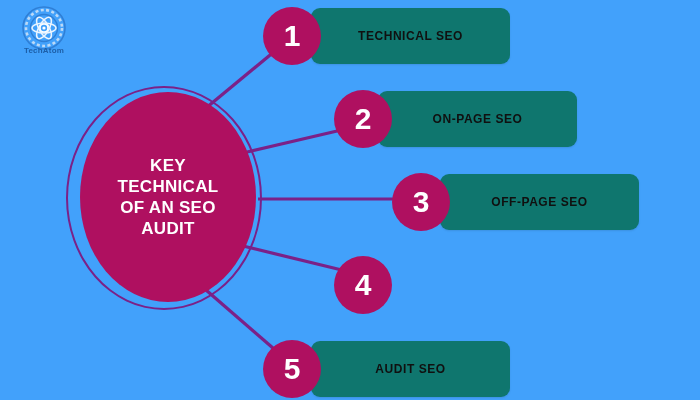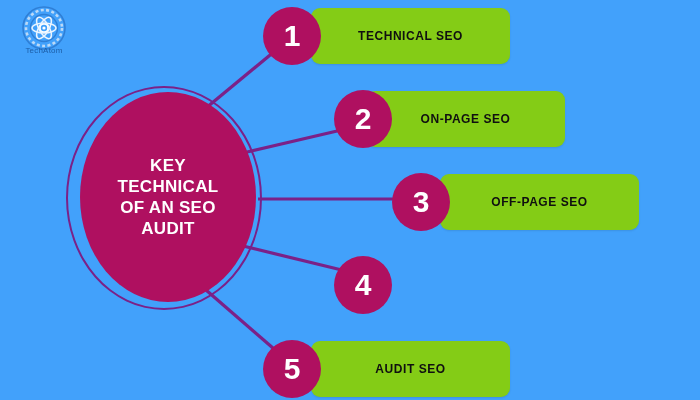--- a/index.html
+++ b/index.html
@@ -43,21 +43,21 @@
     width: 44px;
     height: 44px;
   }
   #logo-word {
     position: absolute;
     left: 0;
     top: 40px;
     width: 72px;
     text-align: center;
     font-size: 8px;
-    font-weight: normal;
+    font-weight: bold;
     letter-spacing: .2px;
     color: #1d5fa8;
     font-family: "Liberation Sans", sans-serif;
   }
 
   
   #hub {
     position: absolute;
     left: 80px;
     top: 92px;
@@ -95,21 +95,21 @@
   
   .row {
     position: absolute;
     height: 56px;
     z-index: 4;
   }
   .card {
     position: absolute;
     top: 0;
     height: 56px;
-    background: #84cc16;
+    background: #0f766e;
     border-radius: 9px;
     display: flex;
     align-items: center;
     justify-content: center;
     box-sizing: border-box;
     box-shadow: 0 1px 2px rgba(0,0,0,.10);
   }
   .card-label {
     color: #101010;
     font-size: 12px;
@@ -140,21 +140,21 @@
     font-family: "Liberation Sans", sans-serif;
   }
 
   
   #row-1 { left: 263px; top: 8px;   width: 247px; }
   #row-1 .num-circle { left: 0; }
   #row-1 .card { left: 48px; width: 199px; }
 
   #row-2 { left: 334px; top: 91px;  width: 247px; }
   #row-2 .num-circle { left: 0; }
-  #row-2 .card { left: 32px; width: 199px; }
+  #row-2 .card { left: 44px; width: 199px; }
 
   #row-3 { left: 392px; top: 174px; width: 247px; }
   #row-3 .num-circle { left: 0; }
   #row-3 .card { left: 48px; width: 199px; }
 
   #row-4 { left: 334px; top: 257px; width: 247px; }
   #row-4 .num-circle { left: 0; }
   #row-4 .card { left: 48px; width: 199px; }
 
   #row-5 { left: 263px; top: 341px; width: 247px; }

